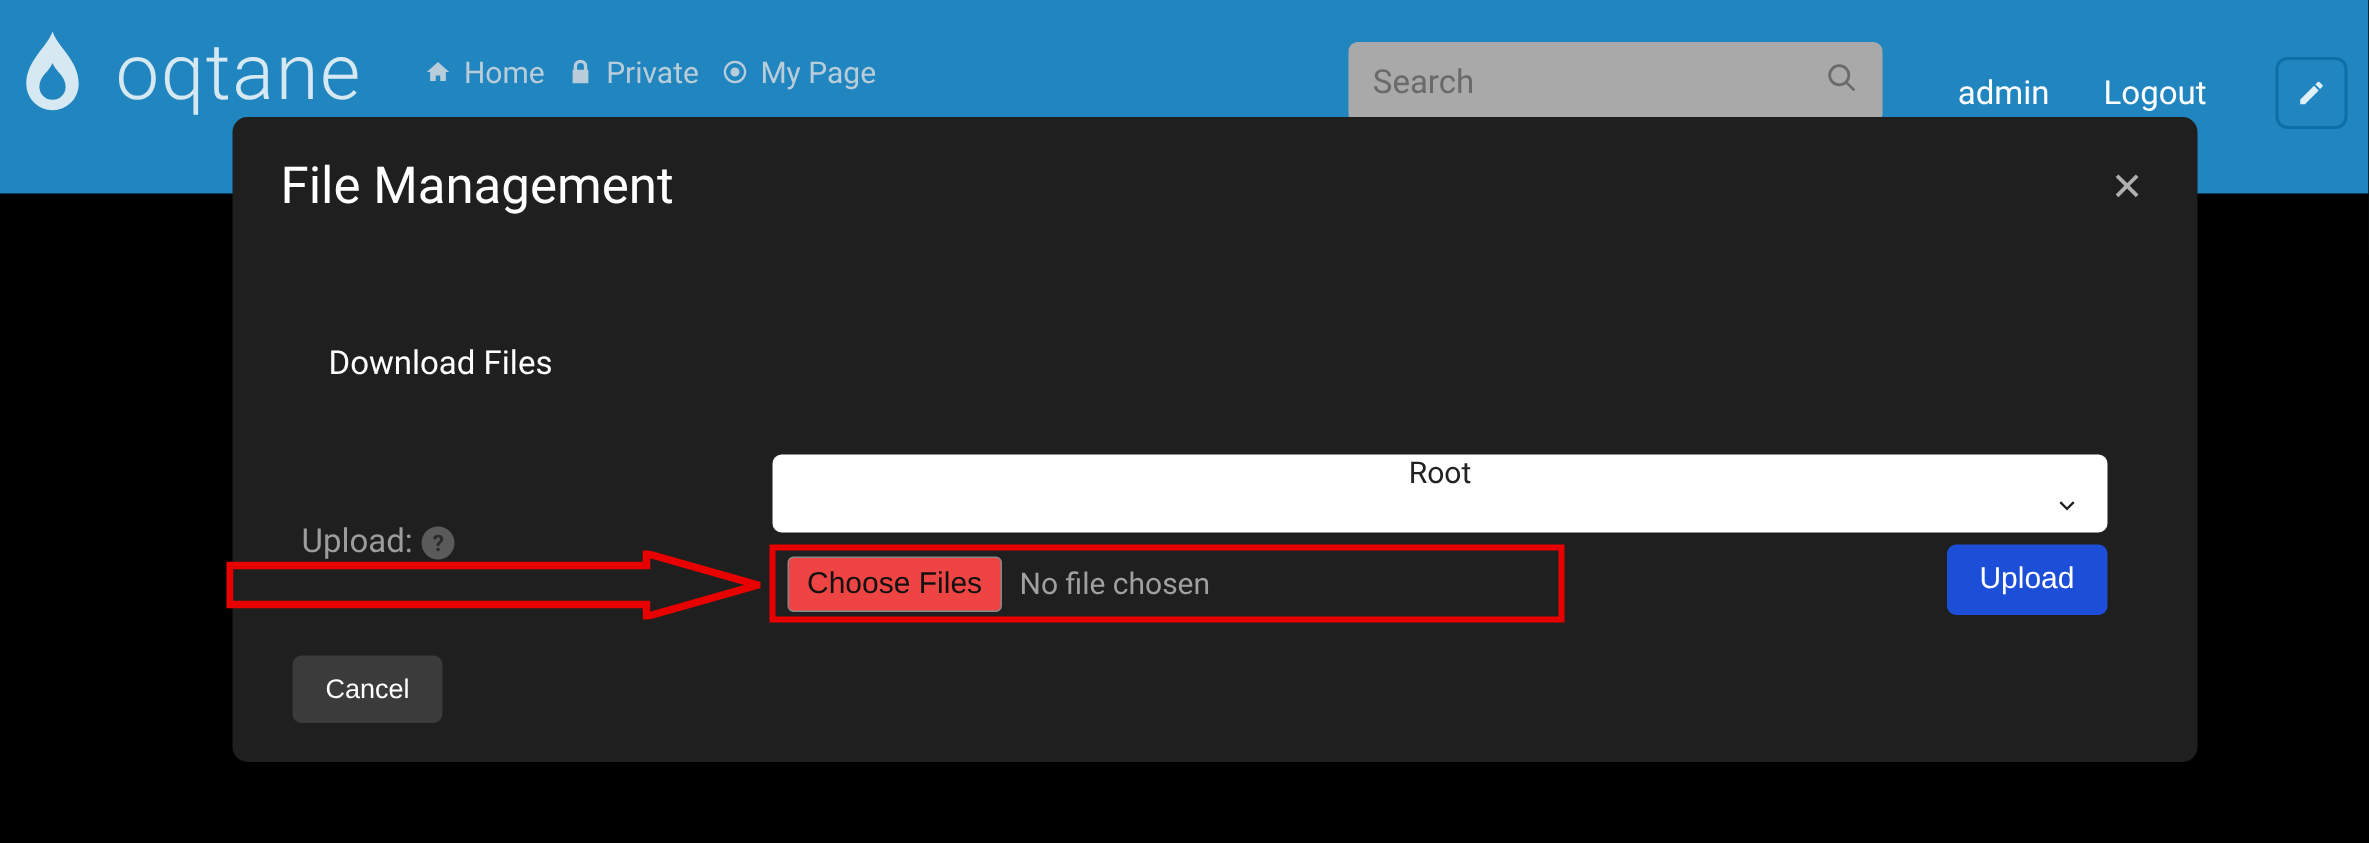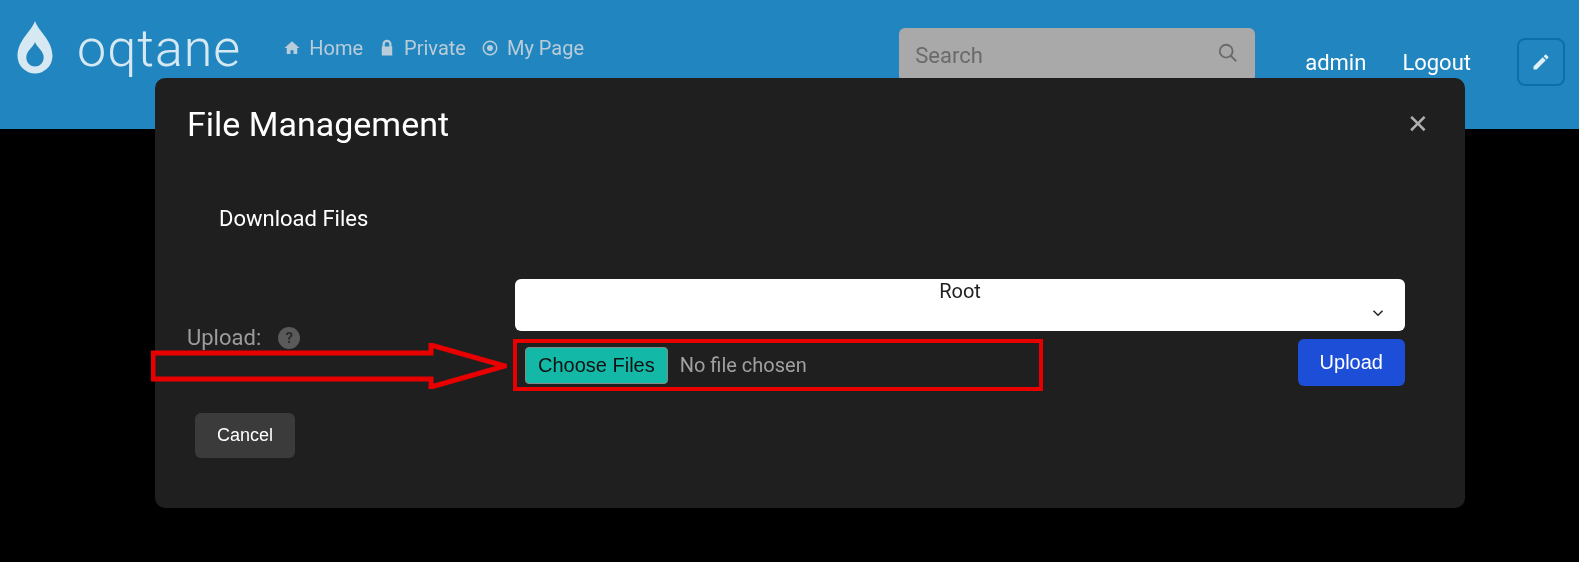--- a/index.html
+++ b/index.html
@@ -97,21 +97,21 @@
     height: 430px;
     background: #1f1f1f;
     border-radius: 10px;
     padding: 26px 32px;
     color: #fff;
   }
   .modal-header {
     display: flex;
     align-items: center;
     justify-content: space-between;
-    margin-bottom: 46px;
+    margin-bottom: 70px;
     text-align: right;
   }
   .modal-title {
     font-size: 34px;
     font-weight: 400;
     color: #fff;
   }
   .close-btn {
     width: 30px;
     height: 30px;
@@ -140,24 +140,24 @@
     background: #1ba3e8;
   }
 
   .form-area {
     margin-top: 32px;
     position: relative;
   }
   .upload-label {
     color: #9c9c9c;
     font-size: 22px;
-    margin-left: 0;
-    display: flex;
-    align-items: center;
-    gap: 17px;
+    margin-left: 14px;
+    display: flex;
+    align-items: center;
+    gap: 6px;
     position: absolute;
     top: 46px;
     left: 0;
   }
   .help-icon {
     width: 22px; height: 22px;
     border-radius: 50%;
     background: #5a5a5a;
     color: #2b2b2b;
     font-size: 15px;
@@ -194,21 +194,21 @@
     top: 60px;
     width: 530px;
     height: 52px;
     border: 4px solid #e80000;
     display: flex;
     align-items: center;
     padding: 4px 8px;
     gap: 12px;
   }
   .choose-btn {
-    background: #14b8a6;
+    background: #ef4444;
     color: #111;
     border: 1px solid #888;
     border-radius: 4px;
     padding: 6px 12px;
     font-size: 20px;
     cursor: pointer;
   }
   .no-file {
     color: #a0a0a0;
     font-size: 20px;

